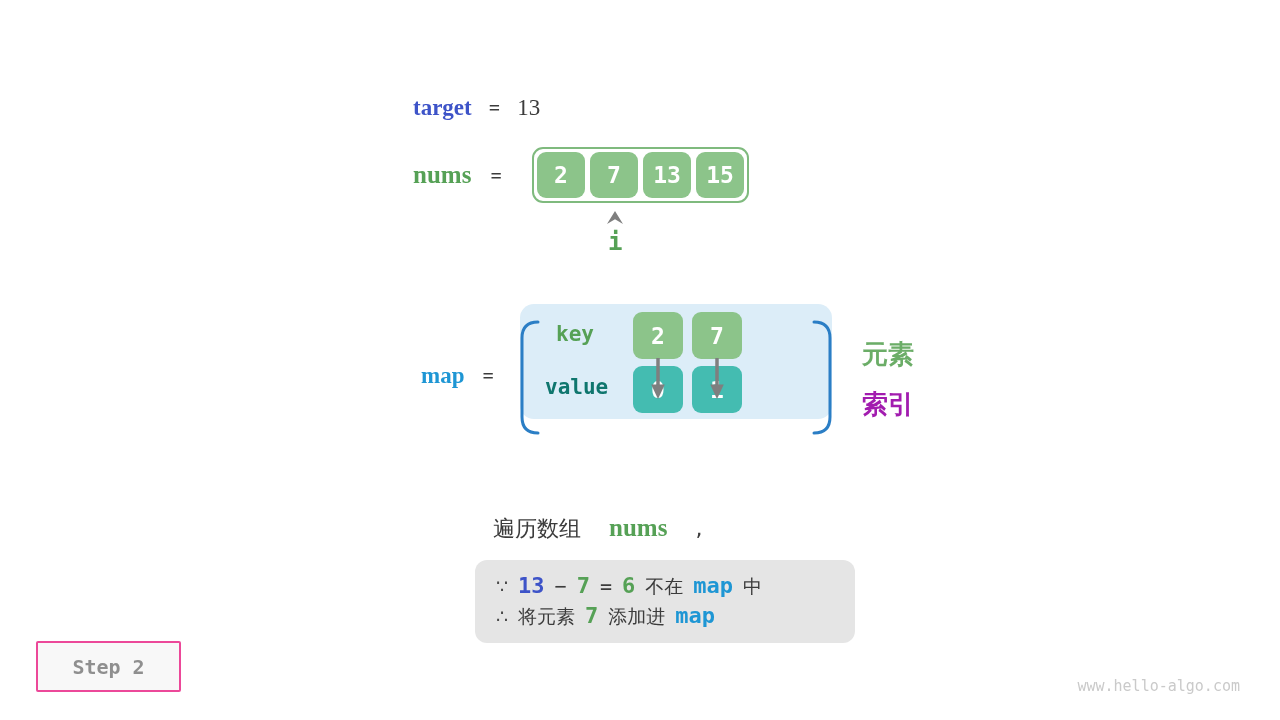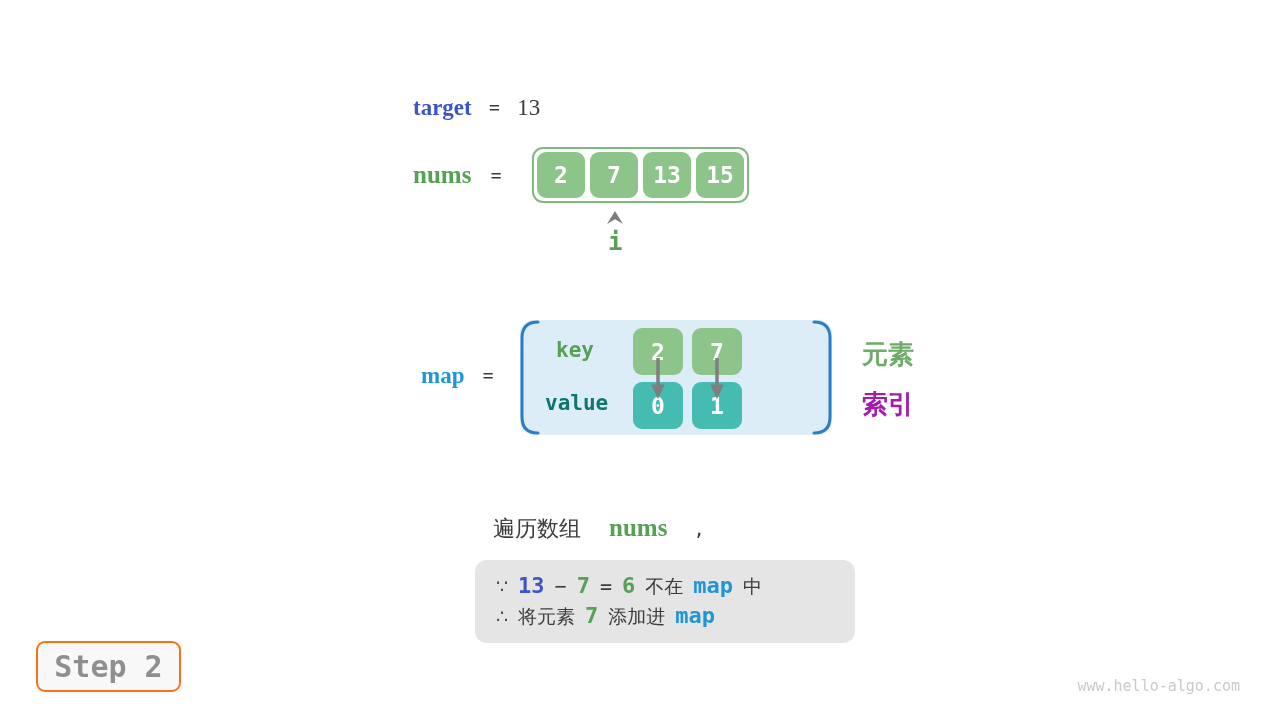--- a/index.html
+++ b/index.html
@@ -49,21 +49,21 @@
   .pointer-label {
     left: 608px; top: 230px;
     color: #56a156; font-size: 24px; font-weight: bold;
     font-family: "DejaVu Sans Mono", monospace;
     line-height: 1;
   }
 
   
   .map-label { left: 421px; top: 363px; gap: 18px; }
   .map-box {
-    left: 520px; top: 320px;
+    left: 520px; top: 304px;
     width: 312px; height: 115px;
     background: #dcedf8;
     border-radius: 14px;
   }
   .map-overlay {
     left: 520px; top: 320px;
     width: 312px; height: 115px;
     pointer-events: none;
   }
   .map-text-key {
@@ -106,26 +106,26 @@
   .n-blue  { color: #3d53c8; font-size: 22px; font-weight: bold; font-family: "DejaVu Sans Mono", monospace; }
   .n-green { color: #56a156; font-size: 22px; font-weight: bold; font-family: "DejaVu Sans Mono", monospace; }
   .n-cyan  { color: #1e96d4; font-size: 22px; font-weight: bold; font-family: "DejaVu Sans Mono", monospace; }
 
   
   .step-badge {
     left: 36px; top: 641px;
     width: 145px; height: 51px;
     box-sizing: border-box;
     background: #f8f8f8;
-    border: 2px solid #f97316;
-    border-radius: 9px;
+    border: 2px solid #ec4899;
+    border-radius: 2px;
     display: flex; align-items: center; justify-content: center;
     color: #8f8f8f;
     font-family: "DejaVu Sans Mono", monospace;
-    font-weight: bold; font-size: 30px;
+    font-weight: bold; font-size: 20px;
   }
 
   
   .watermark {
     right: 40px; top: 677px;
     color: #cacaca;
     font-family: "DejaVu Sans Mono", monospace;
     font-size: 15px;
   }
 </style>

